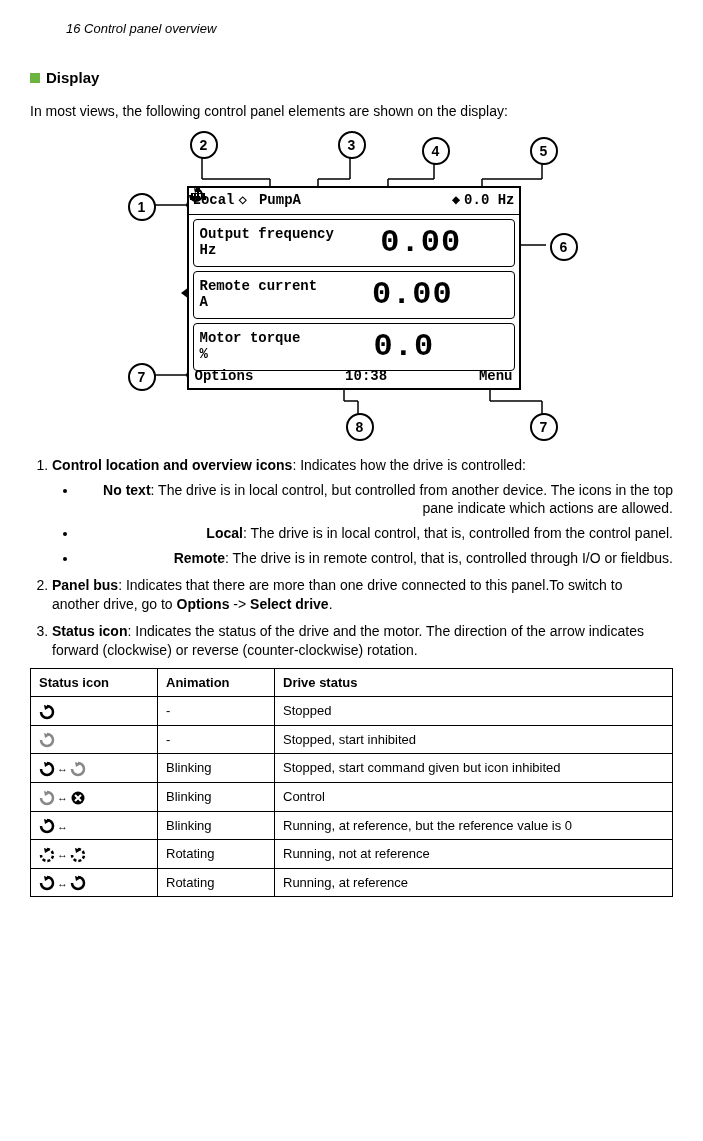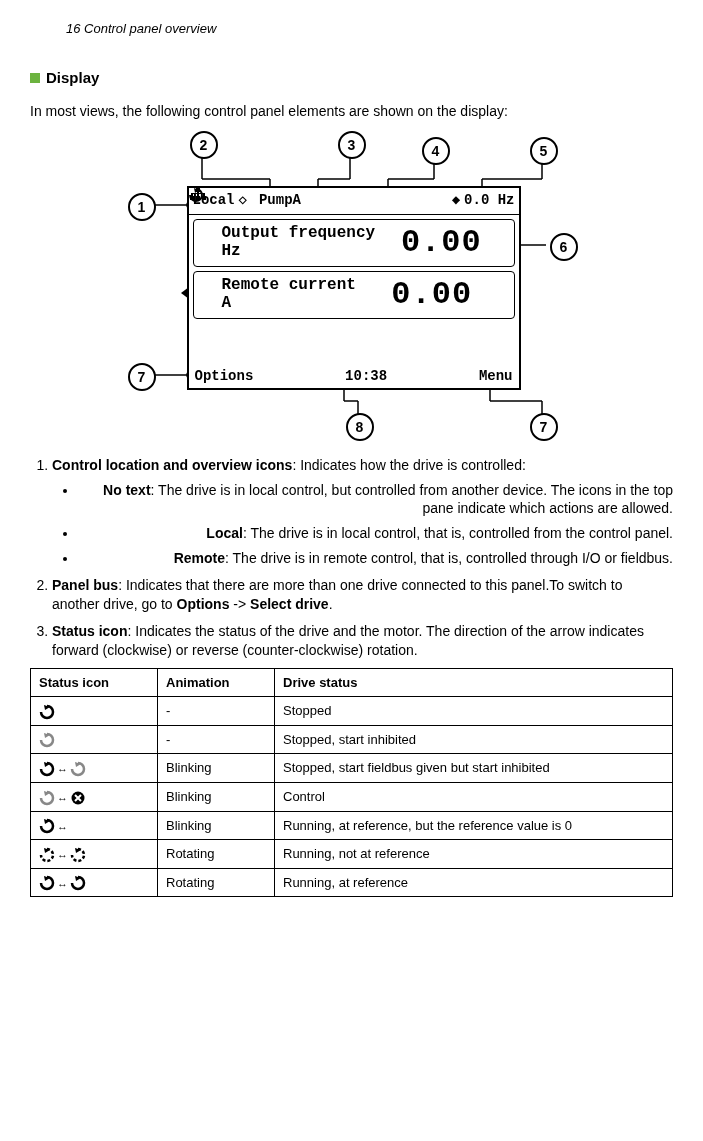--- a/index.html
+++ b/index.html
@@ -80,21 +80,21 @@
   .lcd-row {
     border: 1px solid #000;
     border-radius: 4px;
     margin: 2px 0;
     display: flex;
     align-items: center;
     padding: 2px 6px;
     font-family: 'Courier New', monospace;
     height: 42px;
   }
-  .row-labels { font-size: 16px; line-height: 1.1; font-weight: bold; margin-left: 22px; }
+  .row-labels { font-size: 14px; line-height: 1.1; font-weight: bold; }
   .row-value { flex:1; text-align:center; font-size:32px; font-weight:bold; letter-spacing:1px; }
   .tri { position:absolute; left:-8px; top:72px; width:0;height:0;border-top:6px solid transparent;border-bottom:6px solid transparent;border-right:8px solid #000;}
   .lcd-bot {
     height: 24px;
     display: flex;
     justify-content: space-between;
     align-items: center;
     padding: 0 6px;
     font-family: 'Courier New', monospace;
     font-weight: bold;
@@ -229,20 +229,27 @@
           </div>
         <div class="row-value">0.00</div>
       </div>
       <div class="lcd-row">
         <div class="row-labels">
             <div>Remote current</div>
             <div>A</div>
           </div>
         <div class="row-value">0.00</div>
       </div>
+      <div class="lcd-row">
+        <div class="row-labels">
+            <div>Motor torque</div>
+            <div>%</div>
+          </div>
+        <div class="row-value">0.0</div>
+      </div>
     </div>
     <div class="lcd-bot">
       <span>Options</span>
       <span>10:38</span>
       <span>Menu</span>
     </div>
   </div>
 </div>
 
 <ol class="main">
@@ -295,21 +302,21 @@
       <td class="icon-cell">
         <svg width="16" height="16">
             <path d="M8 2 A6 6 0 1 1 2 8" fill="none" stroke="#000" stroke-width="2.5"></path>
             <path d="M5 1 L11 3 L6 6 Z" fill="#000"></path>
           </svg><span class="swap-arr">↔</span><svg width="16" height="16">
             <path d="M8 2 A6 6 0 1 1 2 8" fill="none" stroke="#888" stroke-width="2.5"></path>
             <path d="M5 1 L11 3 L6 6 Z" fill="#888"></path>
           </svg>
       </td>
       <td>Blinking</td>
-      <td>Stopped, start fieldbus given but start inhibited</td>
+      <td>Stopped, start command given but icon inhibited</td>
     </tr>
     <tr>
       <td class="icon-cell">
         <svg width="16" height="16">
             <path d="M8 2 A6 6 0 1 1 2 8" fill="none" stroke="#888" stroke-width="2.5"></path>
             <path d="M5 1 L11 3 L6 6 Z" fill="#888"></path>
           </svg><span class="swap-arr">↔</span><svg width="16" height="16">
             <circle cx="8" cy="8" r="6.5" fill="#000"></circle>
             <path d="M5 5 L11 11 M11 5 L5 11" stroke="#fff" stroke-width="2"></path>
           </svg>

